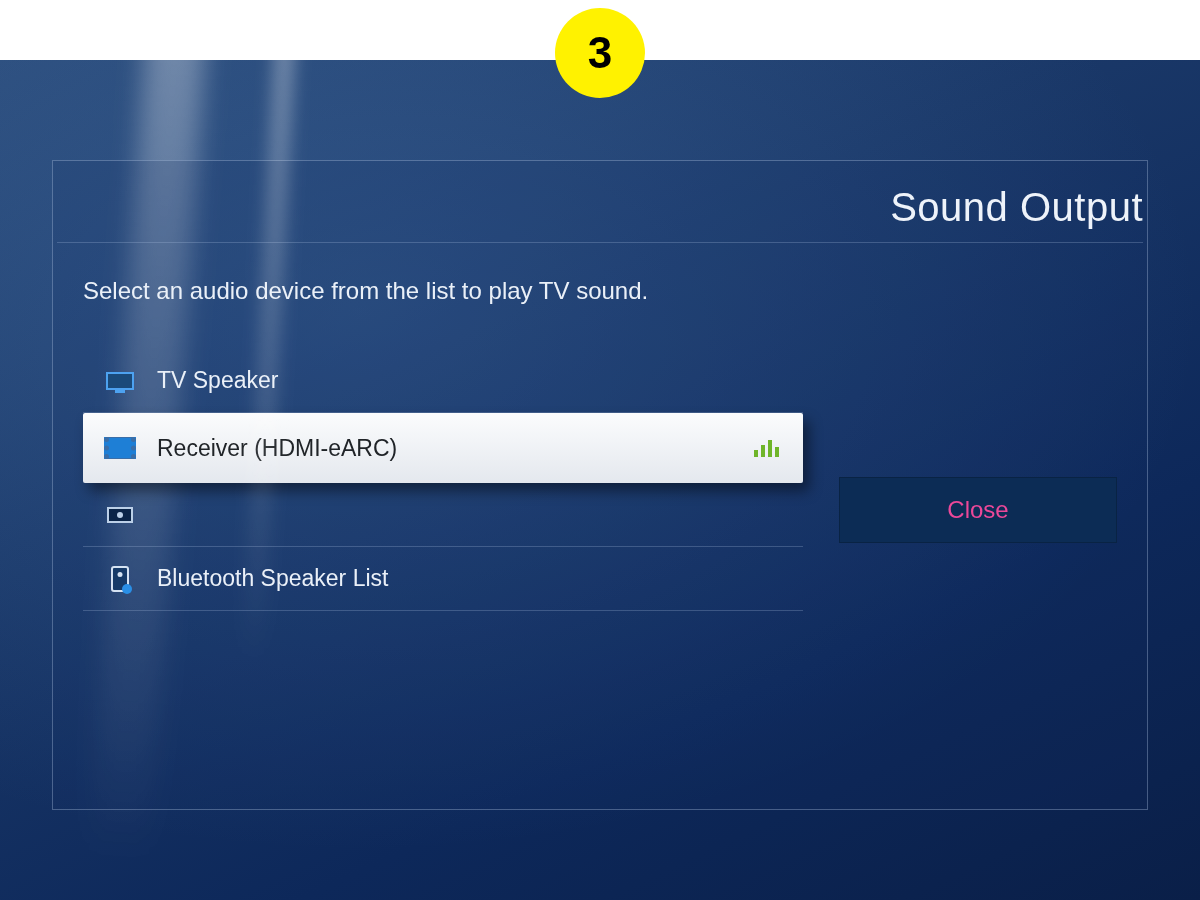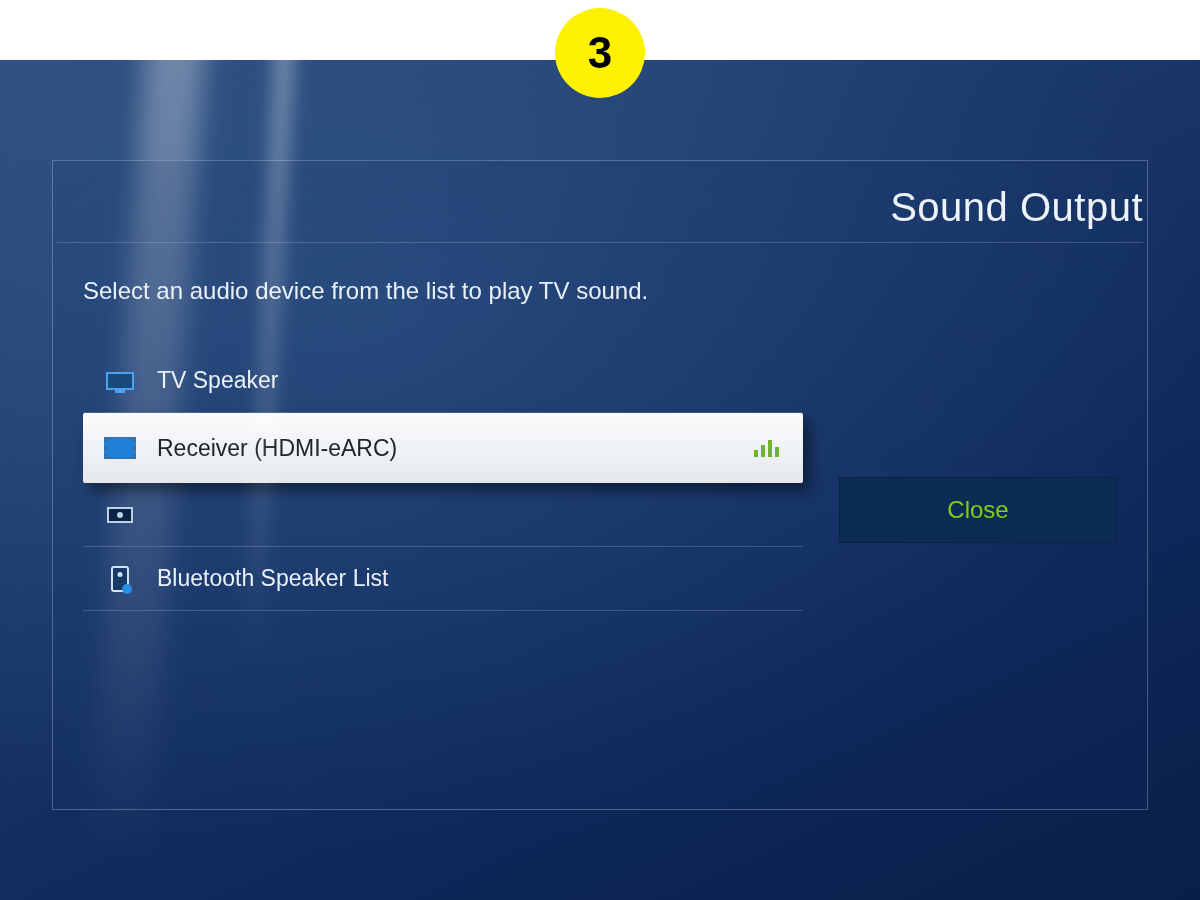--- a/index.html
+++ b/index.html
@@ -141,21 +141,21 @@
   .side {
     flex: 1;
     display: flex;
     align-items: flex-start;
     padding-top: 128px;
   }
   .close-btn {
     width: 100%;
     height: 66px;
     background: #0c2c55;
-    color: #84cc16;
+    color: #ec4899;
     font-size: 24px;
     display: flex;
     align-items: center;
     justify-content: center;
     border: 1px solid rgba(0,0,0,0.2);
   }
   
   .icon-tv-speaker {
     width: 28px; height: 18px;
     border: 2px solid #4da2f0;

